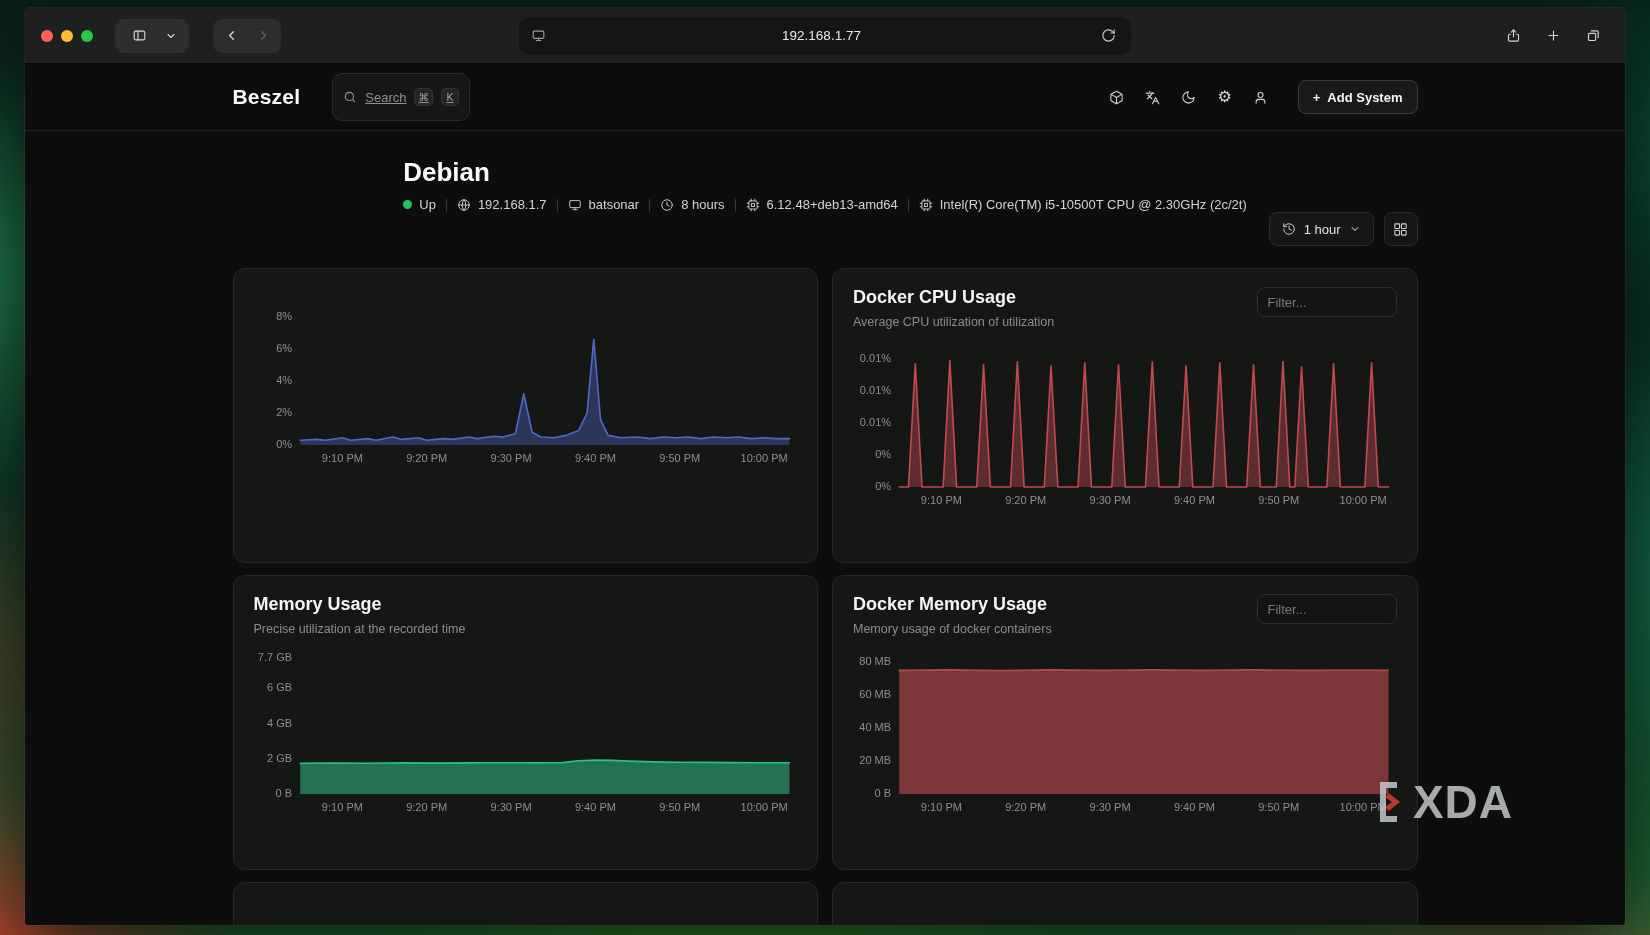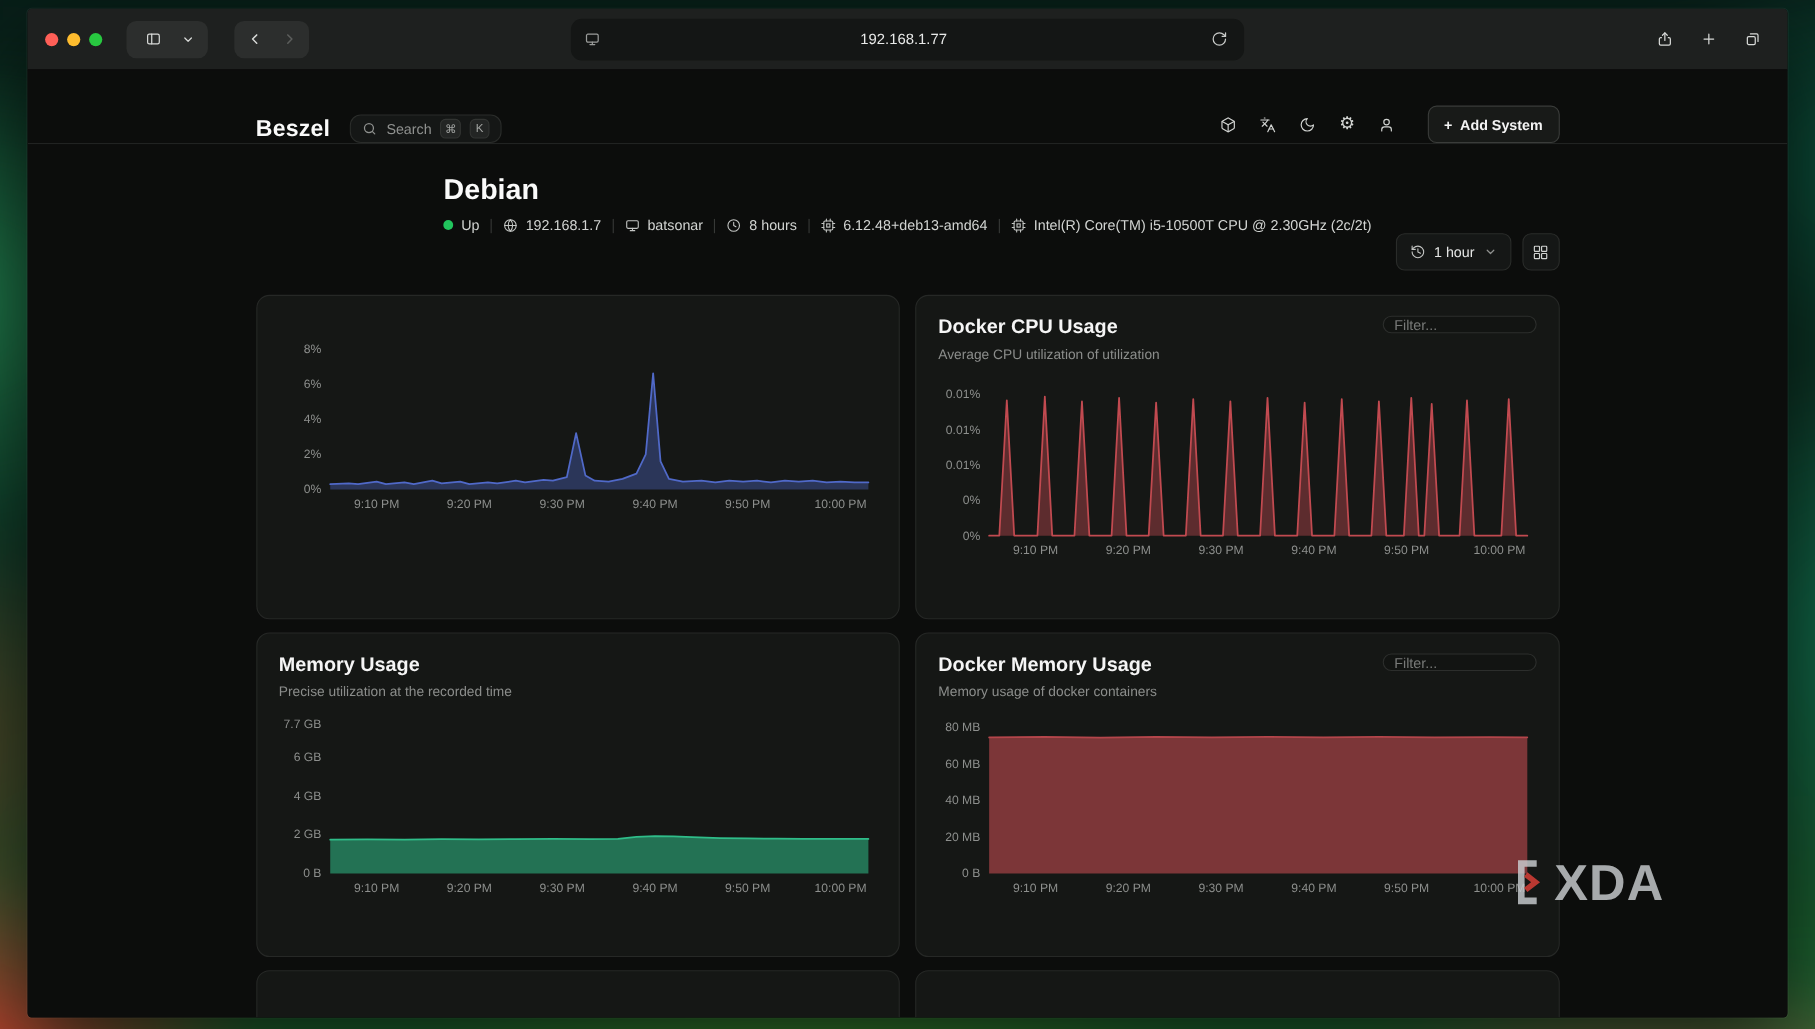--- a/index.html
+++ b/index.html
@@ -41,24 +41,24 @@
   .url-text { flex:1; text-align:center; font-size:13.5px; color:#e8e9e8; }
   .urlbar .mut { color:#9a9c9a; }
   .tb-right { margin-left:auto; display:flex; gap:8px; align-items:center; }
 
   
   .page { flex:1; background:#0c0d0c; position:relative; overflow:hidden;
     display:flex; flex-direction:column; }
   .container { width:1185px; margin:0 auto; }
 
   .site-header { border-bottom:1px solid #212322; }
-  .header-inner { height:66px; display:flex; align-items:flex-end; gap:18px; }
+  .header-inner { height:66px; display:flex; align-items:center; gap:32px; }
   .brand { font-size:21px; font-weight:700; color:#fafafa; letter-spacing:.2px; }
-  .searchbox { height:26px; background:#151716; border:1px solid #2a2c2a; border-radius:10px;
-    display:flex; align-items:center; padding:0 10px; gap:8px; color:#8f918f; font-size:13px; }
+  .searchbox { height:48px; background:#151716; border:1px solid #2a2c2a; border-radius:10px;
+    display:flex; align-items:center; padding:0 10px; gap:8px; color:#8f918f; font-size:13px;text-decoration:underline; }
   .kbd { background:#232524; border:1px solid #323432; border-radius:5px; height:18px; min-width:18px;
     display:flex; align-items:center; justify-content:center; font-size:10.5px; color:#a3a5a3; padding:0 3px; }
   .header-right { margin-left:auto; display:flex; align-items:center; gap:6px; }
   .icon-btn { width:30px; height:30px; border:none; background:none; color:#d2d4d2;
     display:flex; align-items:center; justify-content:center; border-radius:7px; }
   .glyph { font-size:16px; line-height:1; }
   .add-btn { margin-left:16px; height:34px; padding:0 14px; border-radius:8px; background:#181a18;
     border:1px solid #3a3c3a; color:#f4f4f4; font-size:13px; font-weight:700;
     display:flex; gap:7px; align-items:center; }
 
@@ -75,21 +75,21 @@
     display:flex; align-items:center; justify-content:center; color:#d2d4d2; }
 
   .grid { display:grid; grid-template-columns:1fr 1fr; gap:12px 14px; padding-bottom:40px; }
   .card { background:#151715; border:1px solid #262826; border-radius:12px;
     padding:18px 20px 14px; height:295px; position:relative; }
   .card-head { display:flex; align-items:flex-start; }
   .card h2 { margin:0; font-size:18px; font-weight:700; color:#f5f5f5; }
   .card .sub { margin:7px 0 0; font-size:12.5px; color:#8b8d8b; }
   .menu-btn { margin-left:auto; width:40px; height:28px; border:1px solid #2c2e2c; background:transparent;
     border-radius:8px; color:#d5d5d5; font-size:16px; line-height:0; }
-  .filter-input { margin-left:auto; width:140px; height:16px; background:#121412; border:1px solid #2c2e2c;
+  .filter-input { margin-left:auto; width:140px; height:30px; background:#121412; border:1px solid #2c2e2c;
     border-radius:8px; color:#bef264; font-size:13px; padding:0 10px; outline:none;
     font-family:"Liberation Sans", sans-serif; }
   .filter-input::placeholder { color:#787a78; }
   .chart { width:100%; height:172px; margin-top:12px; display:block; }
   .tick { fill:#8d8f8d; font-size:11px; font-family:"Liberation Sans", sans-serif; }
   .card.stub { height:90px; }
 
   .watermark { position:absolute; right:112px; bottom:96px; display:flex; align-items:center; gap:8px;
     opacity:.82; pointer-events:none; }
   .wm-text { font-size:46px; font-weight:700; color:#c9cdd0; letter-spacing:1px; }

